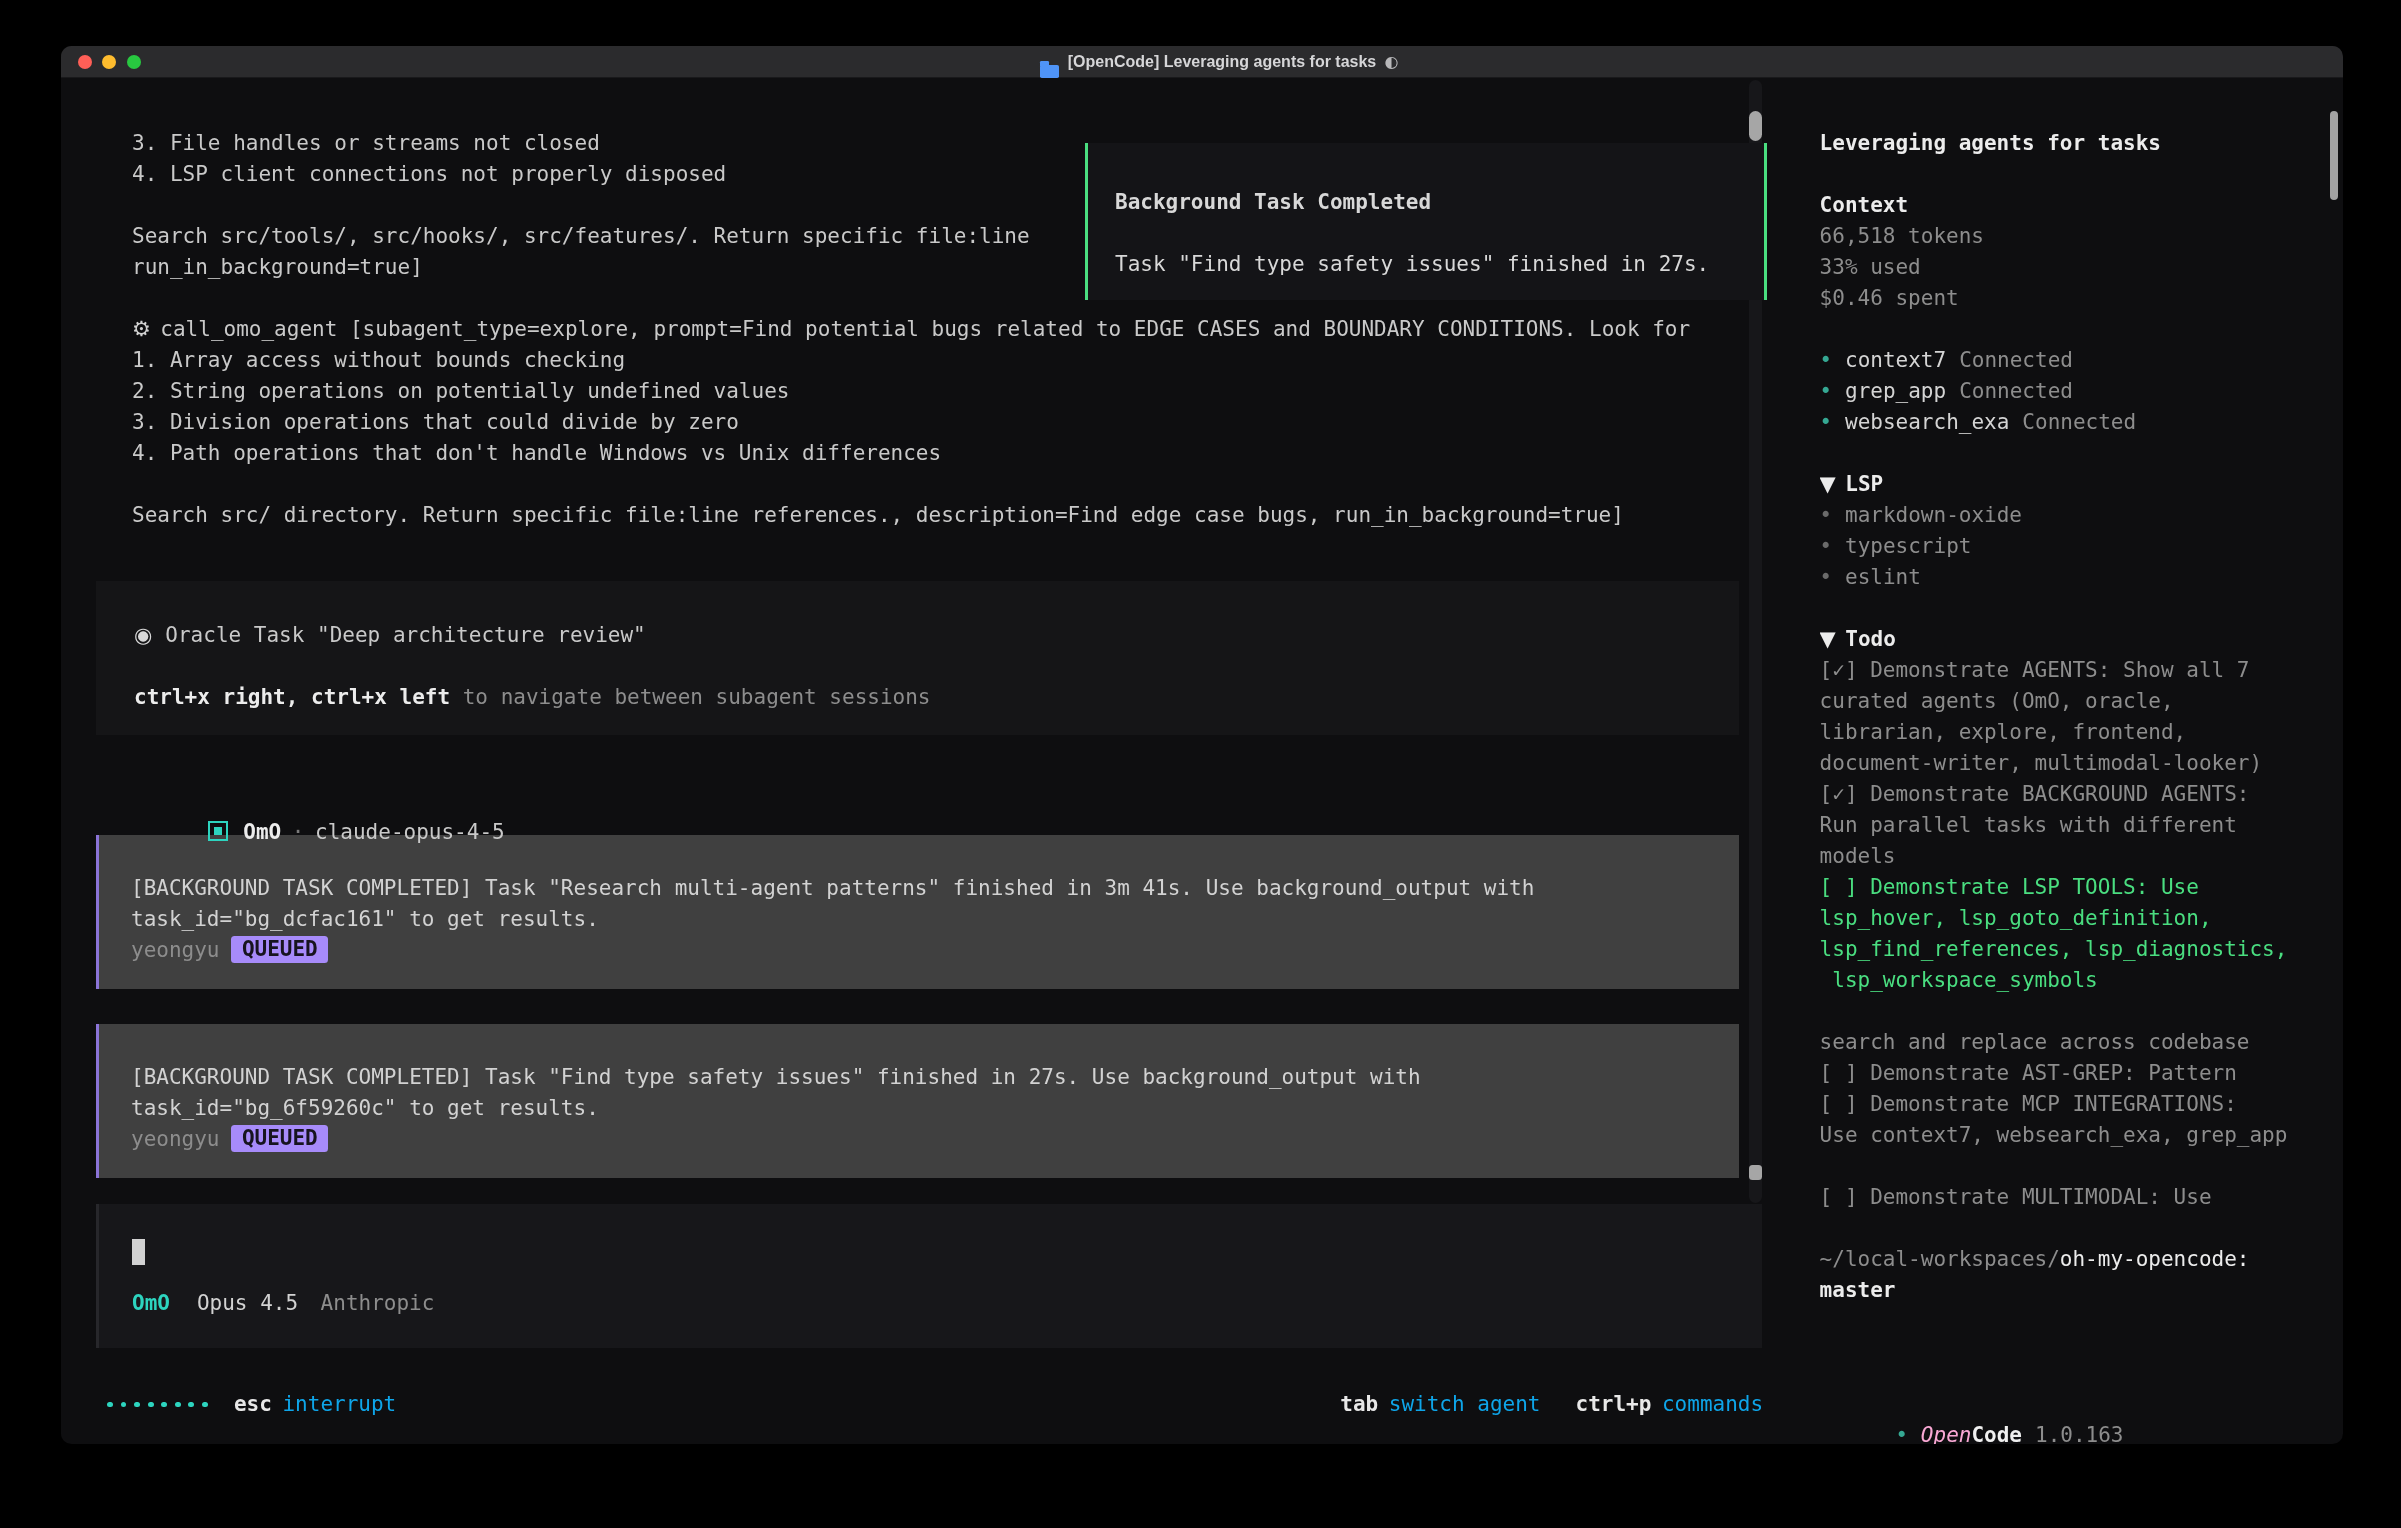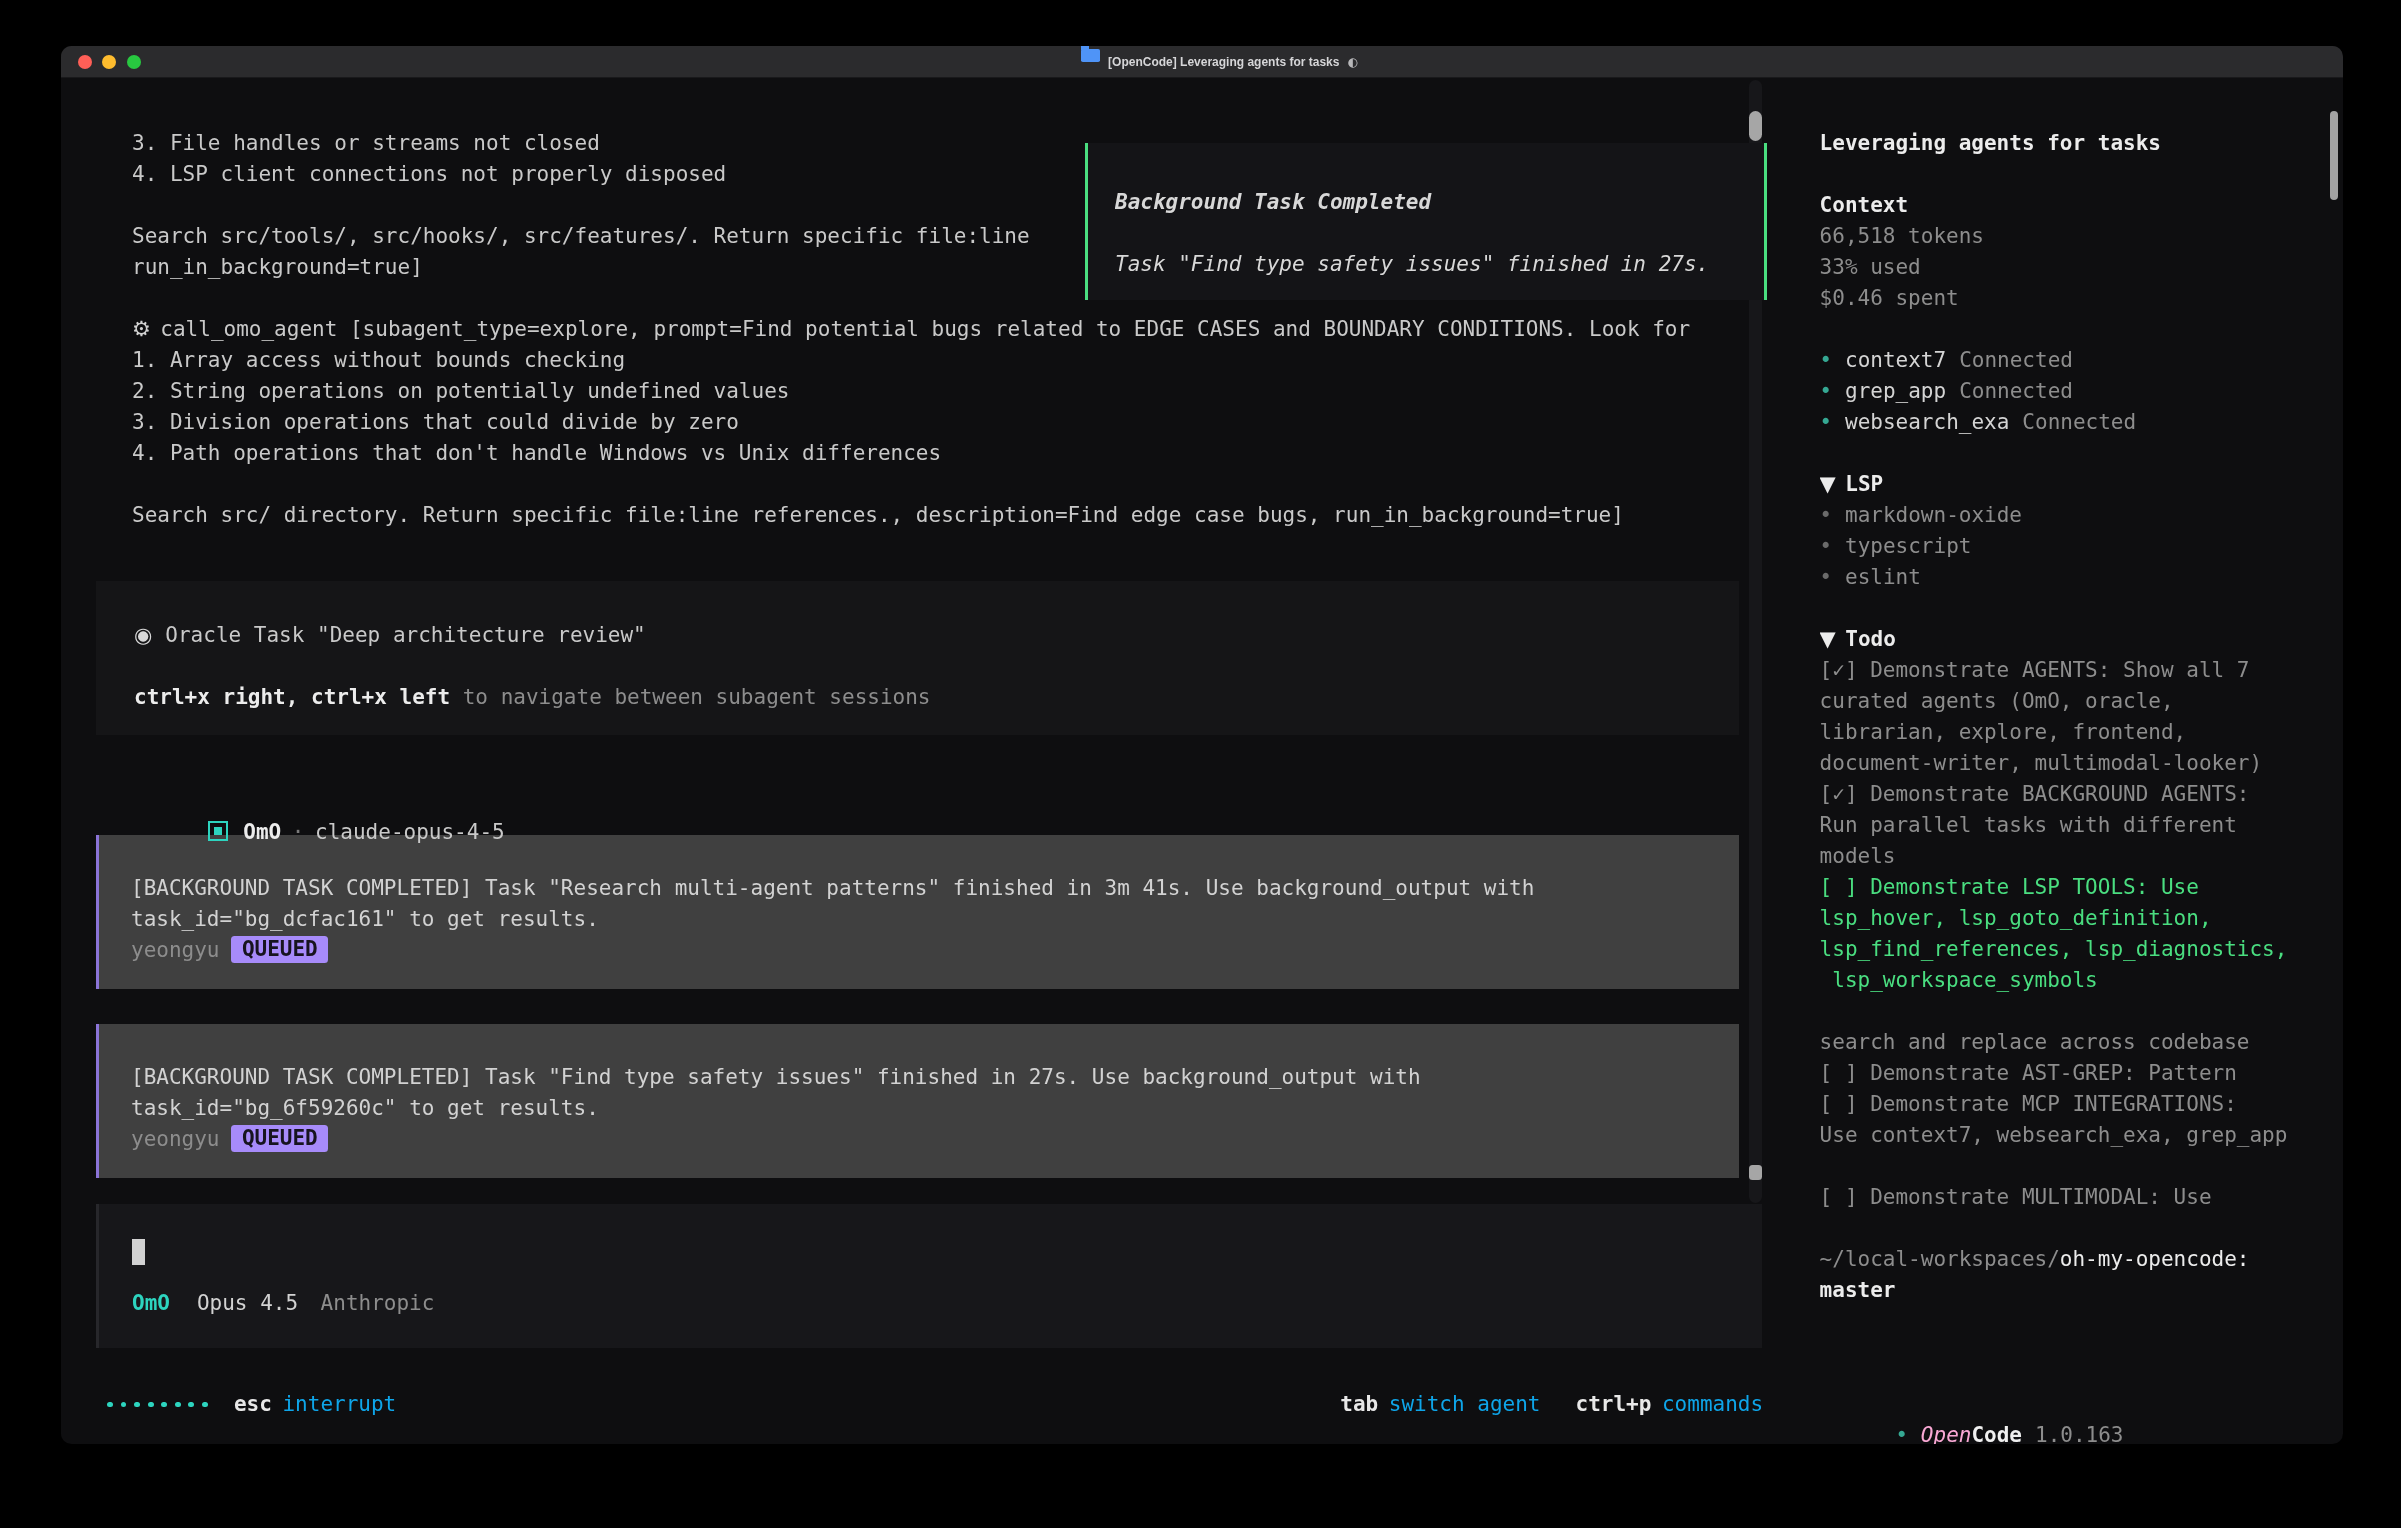--- a/index.html
+++ b/index.html
@@ -10,22 +10,22 @@
     box-shadow:0 17.7px 53px rgba(0,0,0,.8);
     font-family:"DejaVu Sans Mono","Liberation Mono",monospace;
     font-size:21px; line-height:31px; color:#c6c6c6;
   }
   
   #titlebar { position:absolute; left:0; top:0; right:0; height:32px; background:#2b2b2d;
     border-bottom:0.6px solid #19191b; display:flex; align-items:center; justify-content:center; z-index:10; }
   .lights { position:absolute; left:16.5px; top:0; height:32px; display:flex; align-items:center; gap:10.6px; }
   .light { width:14px; height:14px; border-radius:50%; }
   .light-red{background:#ff5f57}.light-yellow{background:#febc2e}.light-green{background:#28c840}
-  .titletext { display:flex; align-items:flex-start; gap:8.3px;
-    font-family:"Liberation Sans","DejaVu Sans",sans-serif; font-size:12px; font-weight:bold;
+  .titletext { display:flex; align-items:flex-end; gap:8.3px;
+    font-family:"Liberation Sans","DejaVu Sans",sans-serif; font-size:16px; font-weight:bold;
     color:#d6d6d8; line-height:32px;margin-left:35px; }
   .folder { position:relative; width:19px; height:13px; background:#4f94f7; border-radius:1.8px; margin-top:3px; }
   .folder::before { content:""; position:absolute; left:0; top:-3.5px; width:8.3px; height:4.7px; background:#4f94f7; border-radius:1.2px 1.2px 0 0; }
   .spin { color:#b8b8ba; font-weight:normal; font-family:"DejaVu Sans",sans-serif; }
 
   
   .row { height:31px; white-space:pre; overflow:hidden; }
   .w    { color:#ececec; font-weight:bold; }
   .lt   { color:#c9c9c9; }
   .dim  { color:#8d8d8d; }
@@ -72,21 +72,21 @@
   #statusbar .l { color:#0ea5e9; }
   #esc-hint { margin-left:26px; }
   #statusbar .l { margin-left:10.6px; }
   #status-right { margin-left:auto; display:flex; align-items:center; }
   #cmd-hint { margin-left:35px; }
 
   
   #toast { position:absolute; left:1024px; top:97px; width:682px; height:157px;
     background:#141417; border-left:3.5px solid #4ade80; border-right:3.5px solid #4ade80;
     padding:44px 0 0 27px; z-index:6; }
-  #toast .row { color:#d8d8d8;font-style:italic; }
+  #toast .row { color:#d8d8d8; }
 
   
   #main-scroll { position:absolute; left:1688px; top:34px; width:13px; height:1123px;
     background:#17171a; border-radius:6.5px; z-index:4; }
   #main-thumb-a { position:absolute; left:0; top:31px; width:13px; height:29.5px; background:#a6a6a6; border-radius:6.5px; }
   #main-thumb-b { position:absolute; left:0; top:1085px; width:13px; height:15.4px; background:#a6a6a6; border-radius:3.5px; }
   #side-scroll { position:absolute; left:2269px; top:65px; width:8.3px; height:89px;
     background:#a2a2a2; border-radius:4.1px; z-index:6; }
 
   

